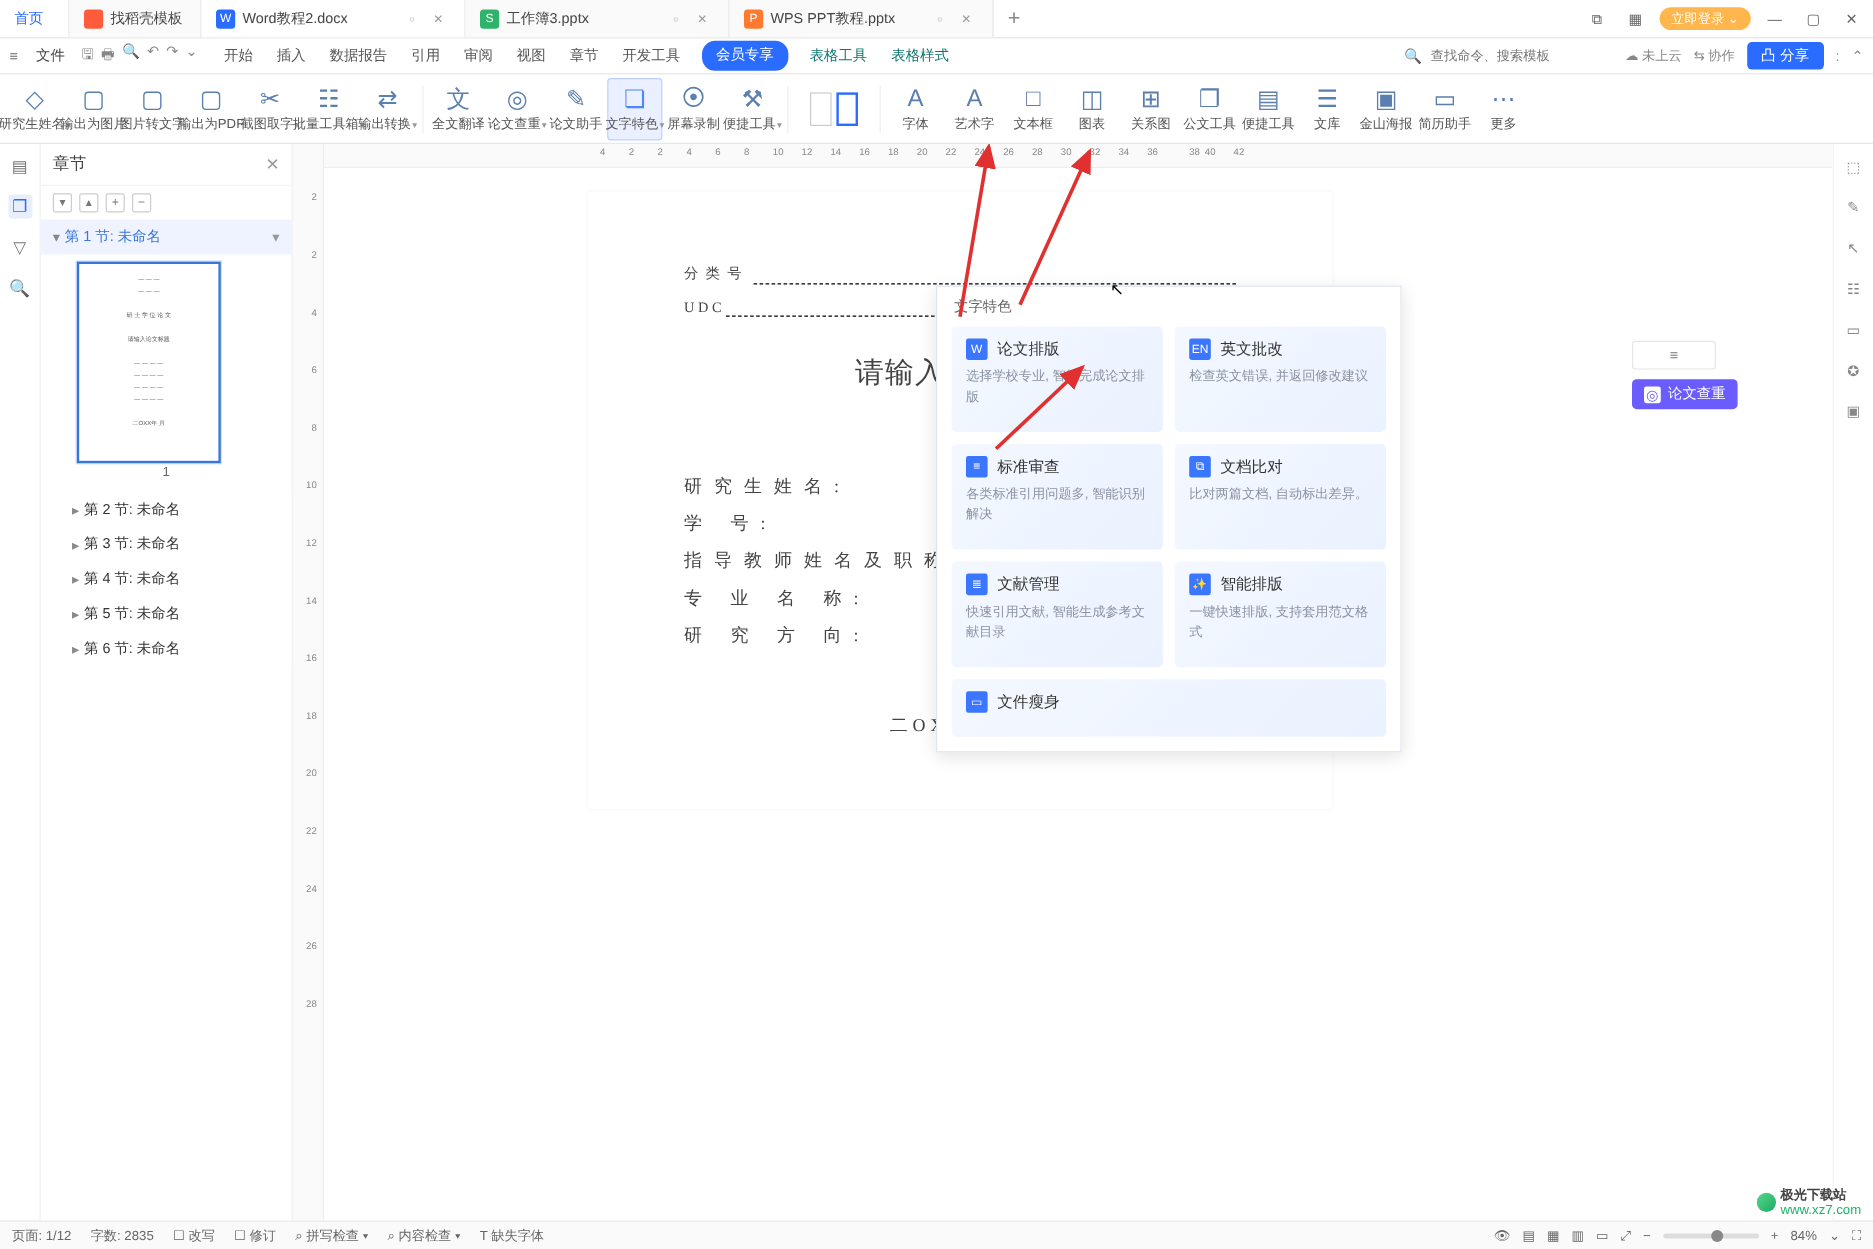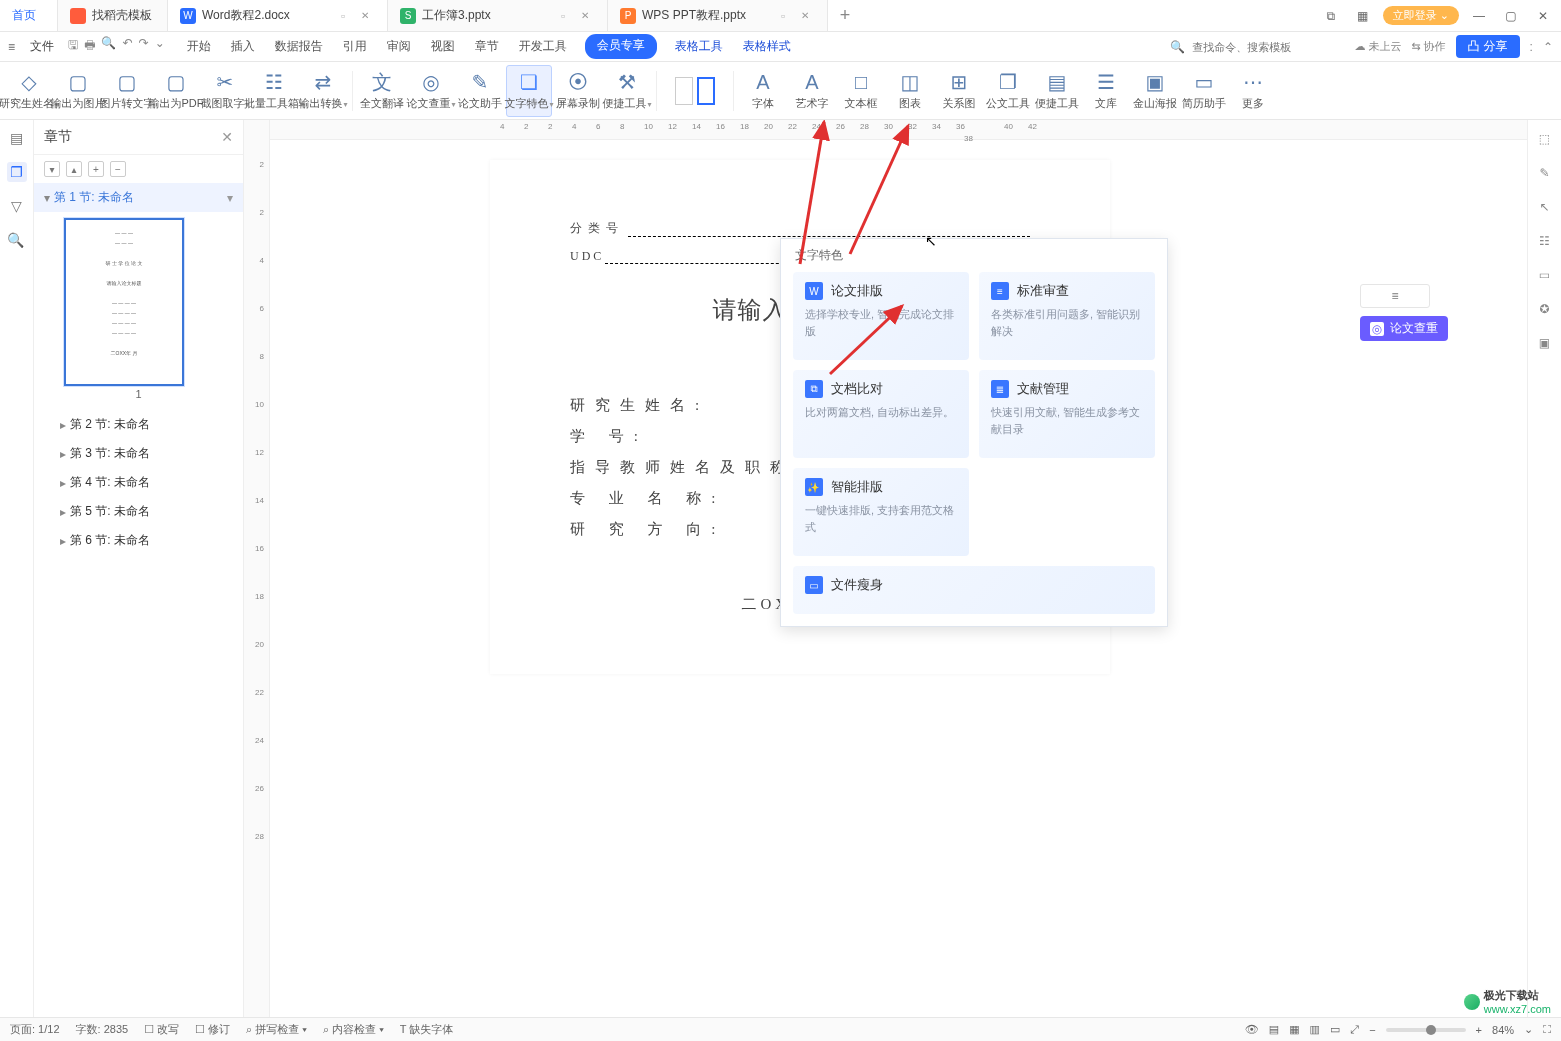--- a/index.html
+++ b/index.html
@@ -22,21 +22,21 @@
 
 .menubar{height:30px;display:flex;align-items:center;border-bottom:1px solid #e7e7e7;padding:0 8px;gap:4px}
 .mb-left{display:flex;align-items:center;gap:4px}
 .mb-left .ham{width:18px;color:#666}
 .mb-left .file{font-size:12px}
 .qat{display:flex;gap:6px;margin:0 10px}
 .qat span{color:#888}
 .menu-tabs{display:flex;gap:16px;margin-left:6px}
 .menu-tabs .mtab{padding:4px 2px;cursor:pointer;font-size:12px;color:#555}
 .menu-tabs .mtab.member{background:#2a6cff;color:#fff;border-radius:11px;padding:3px 12px}
-.menu-tabs .mtab.tool{color:#1d4ed8}
+.menu-tabs .mtab.tool{color:#0f766e}
 .mb-right{margin-left:auto;display:flex;align-items:center;gap:10px}
 .srch{display:flex;align-items:center;gap:5px;color:#aaa;width:180px;border:none;padding-left:6px}
 .srch input{border:none;outline:none;font-size:11px;color:#555;width:140px}
 .cloudstate{color:#888;display:flex;align-items:center;gap:3px;font-size:11px}
 .share-btn{background:#2a6cff;color:#fff;border-radius:4px;padding:3px 12px;font-size:12px;display:flex;align-items:center;gap:4px}
 
 .ribbon{height:58px;display:flex;align-items:center;gap:3px;padding:0 6px;border-bottom:1px solid #e7e7e7;overflow:hidden}
 .rib-item{display:flex;flex-direction:column;align-items:center;justify-content:center;width:46px;height:52px;font-size:11px;color:#555;cursor:pointer;gap:2px;position:relative}
 .rib-item .ri-ico{font-size:20px;color:#5b7fae;height:24px;display:flex;align-items:center}
 .rib-item .ri-lbl{white-space:nowrap}
@@ -366,21 +366,21 @@
         <span class="t" style="left: 470px;">18</span>
         <span class="t" style="left: 494px;">20</span>
         <span class="t" style="left: 518px;">22</span>
         <span class="t" style="left: 542px;">24</span>
         <span class="t" style="left: 566px;">26</span>
         <span class="t" style="left: 590px;">28</span>
         <span class="t" style="left: 614px;">30</span>
         <span class="t" style="left: 638px; text-align: right;">32</span>
         <span class="t" style="left: 662px;">34</span>
         <span class="t" style="left: 686px;">36</span>
-        <span class="t" style="left: 694px; margin-top: 12px;">38</span>
+        <span class="t" style="left: 721px;">38</span>
         <span class="t" style="left: 734px;">40</span>
         <span class="t" style="left: 758px;">42</span>
       </div>
 
     <div class="page">
       <div class="row" style="border-bottom:none">
           <span class="lbl">分类号</span>
           <span style="flex:1;border-bottom:1px dashed #000;margin-left:4px"></span>
         </div>
       <div class="row" style="border-bottom:none;margin-top:4px">
@@ -410,20 +410,27 @@
 
     <div class="dd-panel">
       <div class="ddp-title">文字特色</div>
       <div class="ddp-grid" id="ddp-grid">
           <div class="ddp-card">
             <div class="c-head">
               <span class="c-ico">W</span>
               <span>论文排版</span>
             </div>
             <div class="c-desc">选择学校专业, 智能完成论文排版</div>
+          </div>
+          <div class="ddp-card">
+            <div class="c-head">
+              <span class="c-ico">EN</span>
+              <span>英文批改</span>
+            </div>
+            <div class="c-desc">检查英文错误, 并返回修改建议</div>
           </div>
           <div class="ddp-card">
             <div class="c-head">
               <span class="c-ico">≡</span>
               <span>标准审查</span>
             </div>
             <div class="c-desc">各类标准引用问题多, 智能识别解决</div>
           </div>
           <div class="ddp-card">
             <div class="c-head">

